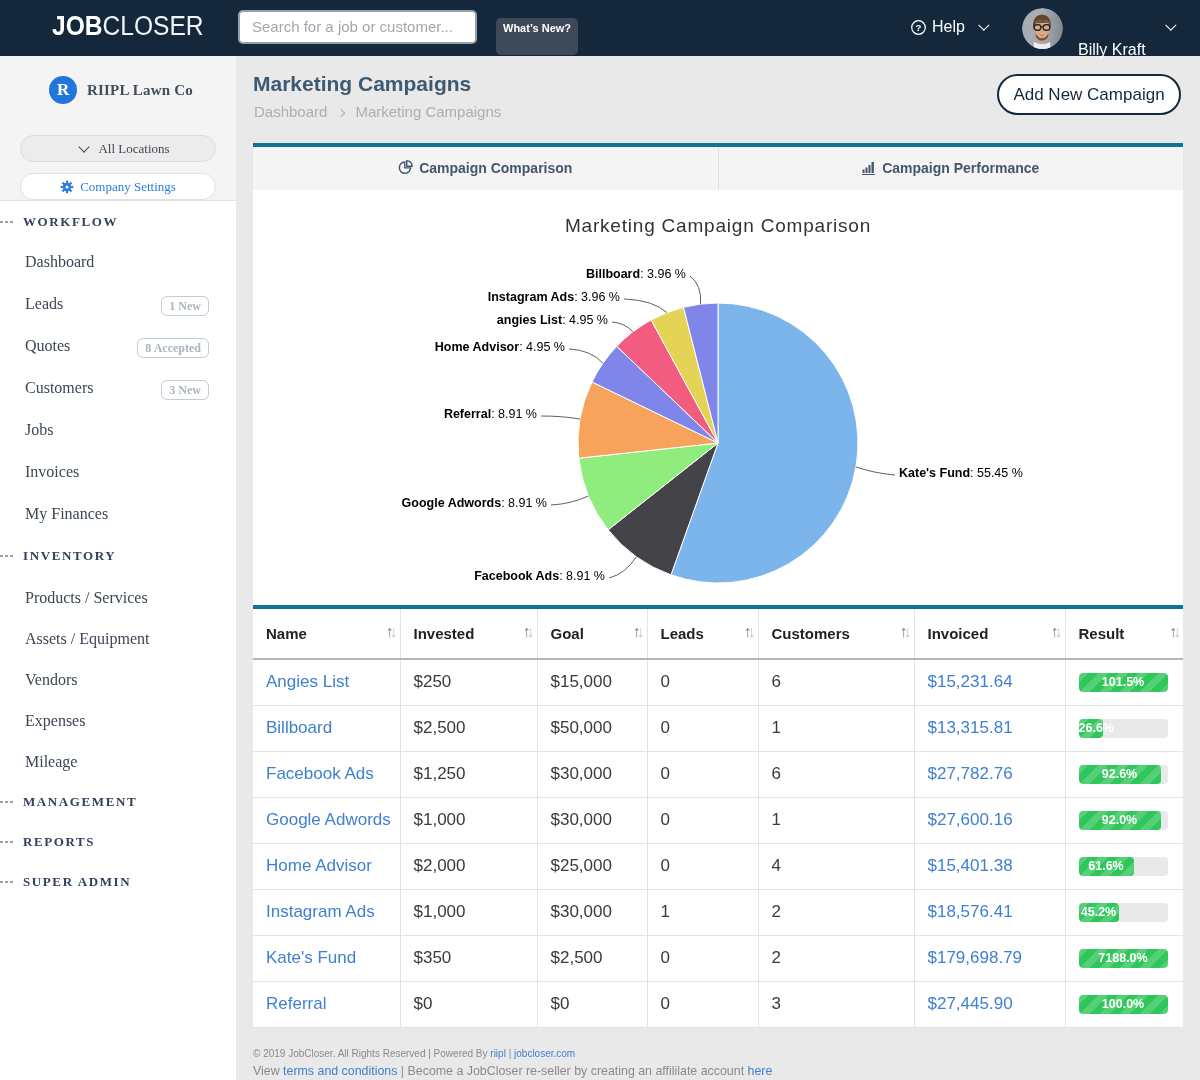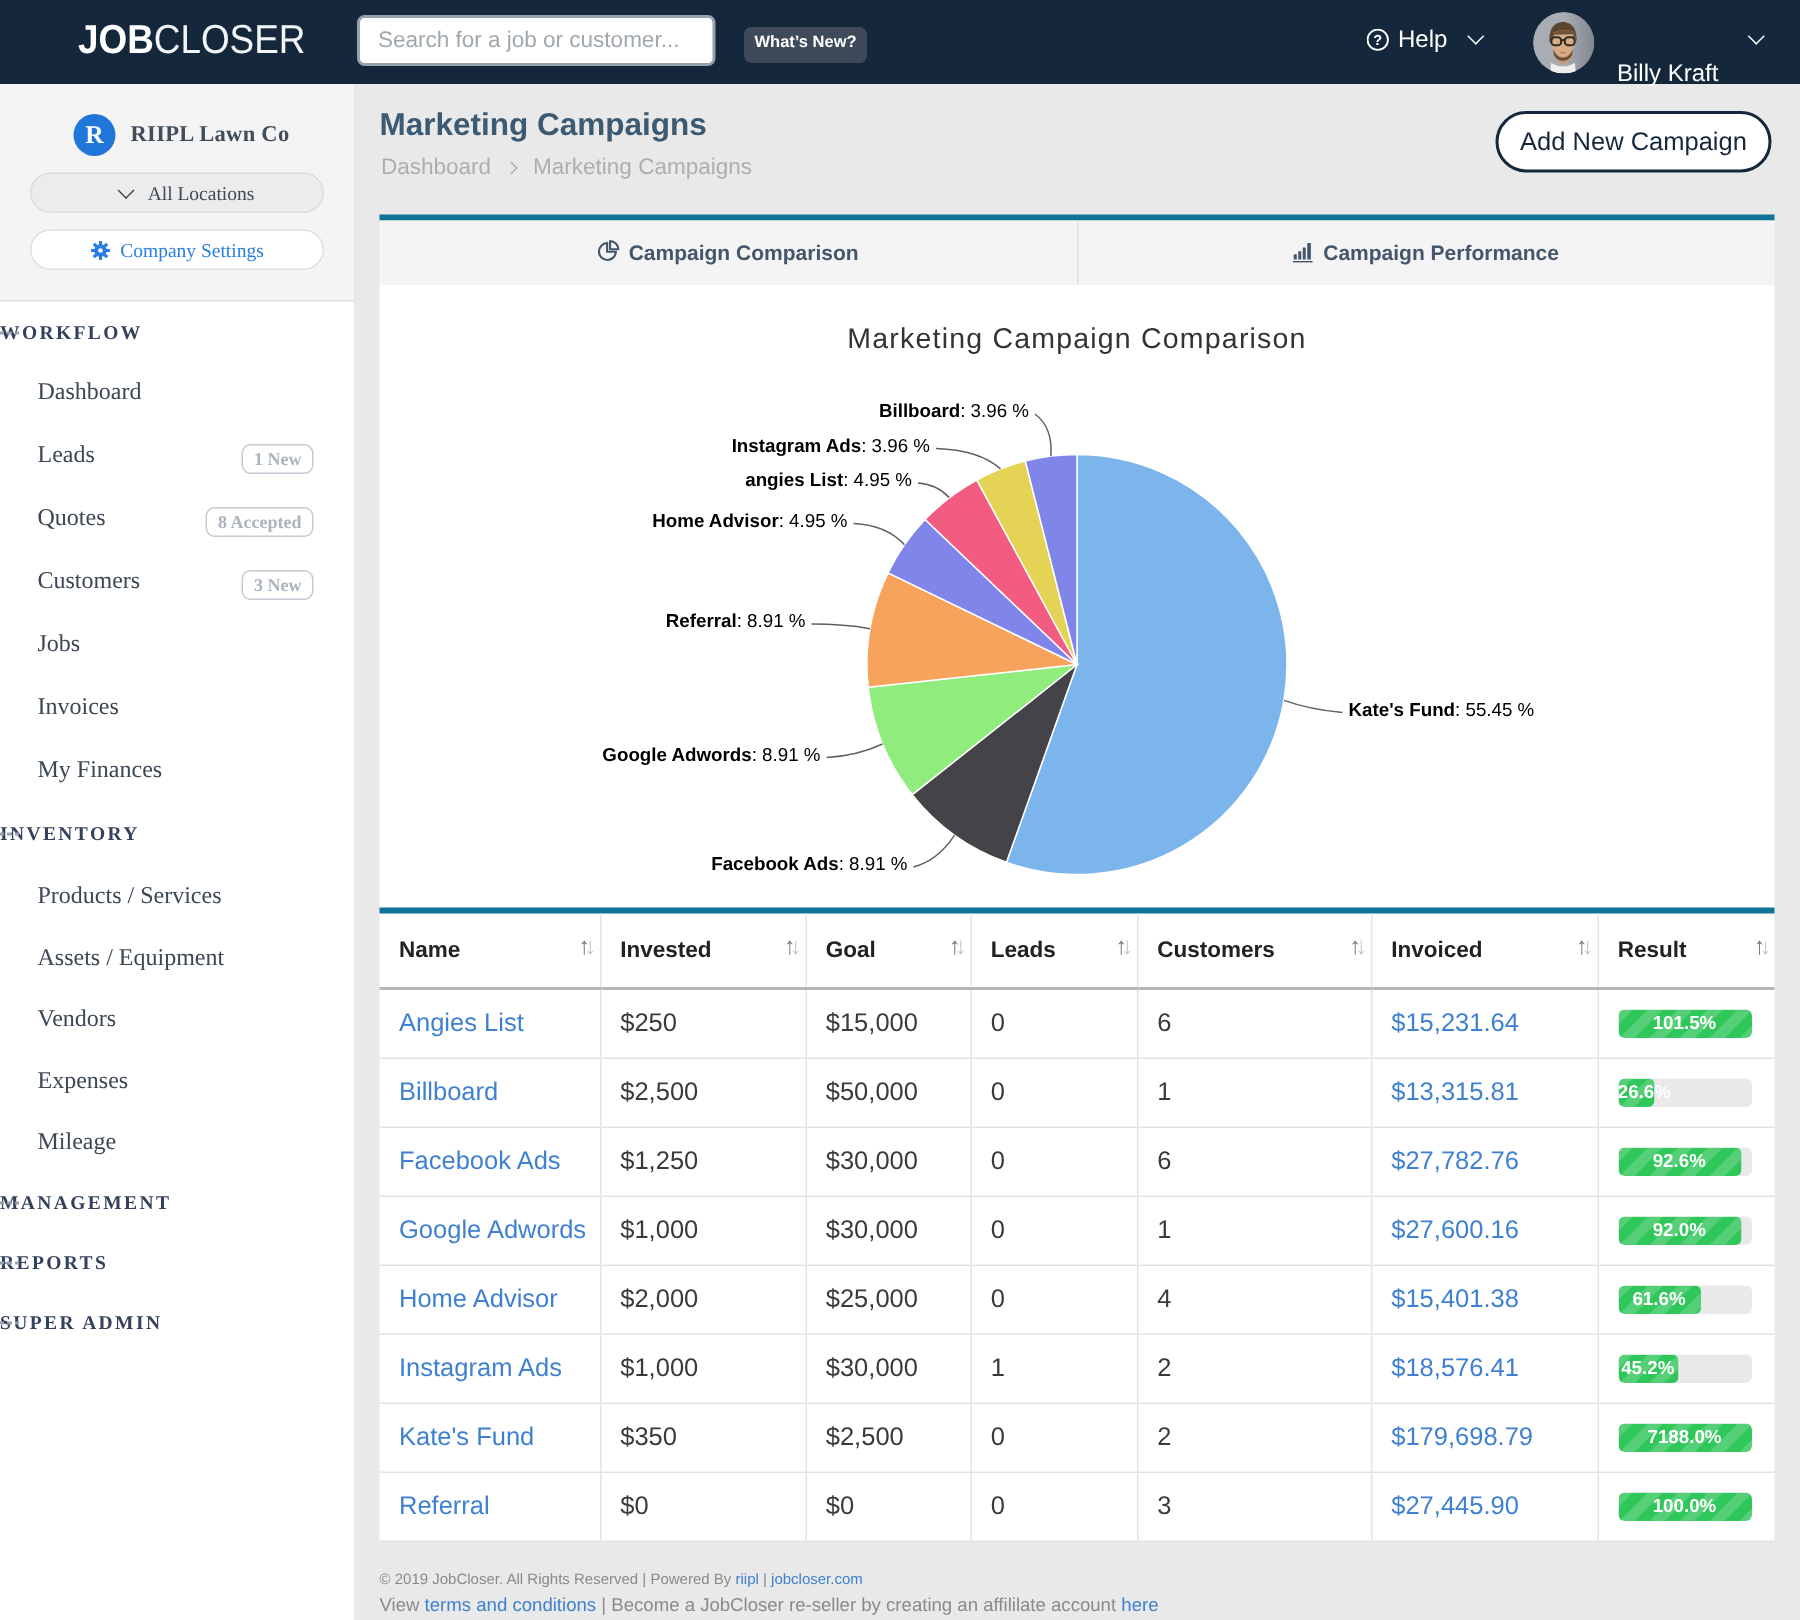--- a/index.html
+++ b/index.html
@@ -4,39 +4,39 @@
 <style>
 * { margin:0; padding:0; box-sizing:border-box; }
 html,body { width:1200px; height:1080px; overflow:hidden; font-family:"Liberation Sans", sans-serif; background:#e9e9e9; }
 
 
 .nav { position:absolute; left:0; top:0; width:1200px; height:56px; background:#15283b; }
 .logo { position:absolute; left:52px; top:11px; font-size:27px; color:#fff; letter-spacing:0; transform:scaleX(.91); transform-origin:left center; }
 .logo b { font-weight:700; }
 .logo span { font-weight:300; color:#f2f5f8; }
 .search { position:absolute; left:238px; top:10px; width:239px; height:34px; background:#fff; border:2px solid #95a1ab; border-radius:5px; padding-left:12px; font-size:15px; color:#a0a8ae; line-height:30px; }
-.whatsnew { position:absolute; left:496px; top:18px; height:24px; background:#3e4a5a; color:#fff; font-size:11px; font-weight:700; border-radius:5px; padding:0 7px; line-height:21px; }
+.whatsnew { position:absolute; left:496px; top:18px; height:37px; background:#3e4a5a; color:#fff; font-size:11px; font-weight:700; border-radius:5px; padding:0 7px; line-height:21px; }
 .help { position:absolute; left:911px; top:18px; color:#fff; font-size:16px; }
 .chev { display:inline-block; width:8px; height:8px; border-right:1.6px solid #fff; border-bottom:1.6px solid #fff; transform:rotate(45deg) translateY(-4px); margin-left:12px; }
 .avatar { position:absolute; left:1022px; top:8px; width:41px; height:41px; border-radius:50%; overflow:hidden; }
 .uname { position:absolute; left:1078px; top:17px; color:#fff; font-size:16px;margin-top:24px; }
 .uchev { position:absolute; left:1164px; top:18px; } .uchev .chev { margin-left:0; }
 
 
 .sidebar { position:absolute; left:0; top:56px; width:236px; height:1024px; background:#fff;font-family:Liberation Serif, serif; }
 .sidetop { width:236px; height:145px; background:#f4f4f4; border-bottom:1px solid #e3e3e3; padding-top:20px; }
 .corow { text-align:center; padding-left:6px; }
 .rlogo { display:inline-block; vertical-align:middle; width:28px; height:28px; border-radius:50%; background:#2176d9; color:#fff; font-size:17px; font-weight:700; text-align:center; line-height:28px; }
 .coname { display:inline-block; vertical-align:middle; margin-left:10px; font-size:15px; font-weight:700; color:#414d59; letter-spacing:0.2px; }
-.pill { position:absolute; left:20px; width:196px; height:27px; border-radius:14px; text-align:center; font-size:13px; line-height:25px; }
+.pill { position:absolute; left:20px; width:196px; height:27px; border-radius:14px; text-align:center; font-size:13px; line-height:25px;margin-top:20px; }
 .p1 { top:59px; background:#ececec; border:1px solid #dcdcdc; color:#3f4a56; padding-left:14px; }
 .p2 { top:97px; background:#fff; border:1px solid #e0e0e0; color:#2a7de1; }
 .pchev { display:inline-block; width:8px; height:8px; border-right:1.7px solid #3f4a56; border-bottom:1.7px solid #3f4a56; transform:rotate(45deg); margin-right:10px; position:relative; top:-2px; }
 .snav { padding-top:2px; }
-.shead { position:relative; height:42px; line-height:42px; font-size:13px; font-weight:700; letter-spacing:1.6px; color:#33415c; }
+.shead { position:relative; height:42px; line-height:42px; padding-left:23px; font-size:13px; font-weight:700; letter-spacing:1.6px; color:#33415c; }
 .shead:before { content:""; position:absolute; left:0; top:20px; width:14px; height:2px; background:repeating-linear-gradient(90deg,#97a0ad 0 3px,transparent 3px 5px); }
 .sitem { position:relative; height:42px; line-height:42px; padding-left:25px; font-size:16px; color:#3b4754; }
 .sitem.s2 { height:41px; line-height:41px; }
 .badge { position:absolute; right:27px; top:13px; height:20px; line-height:18px; border:1px solid #c3cbd4; border-radius:6px; color:#aab4bf; font-size:12px; font-weight:700; padding:0 7px; }
 .shead.small { height:40px; line-height:40px; }
 .shead.first { height:38px; line-height:38px; }
 .shead.first:before { top:18px; }
 .shead.small:before { top:19px; }
 
 

